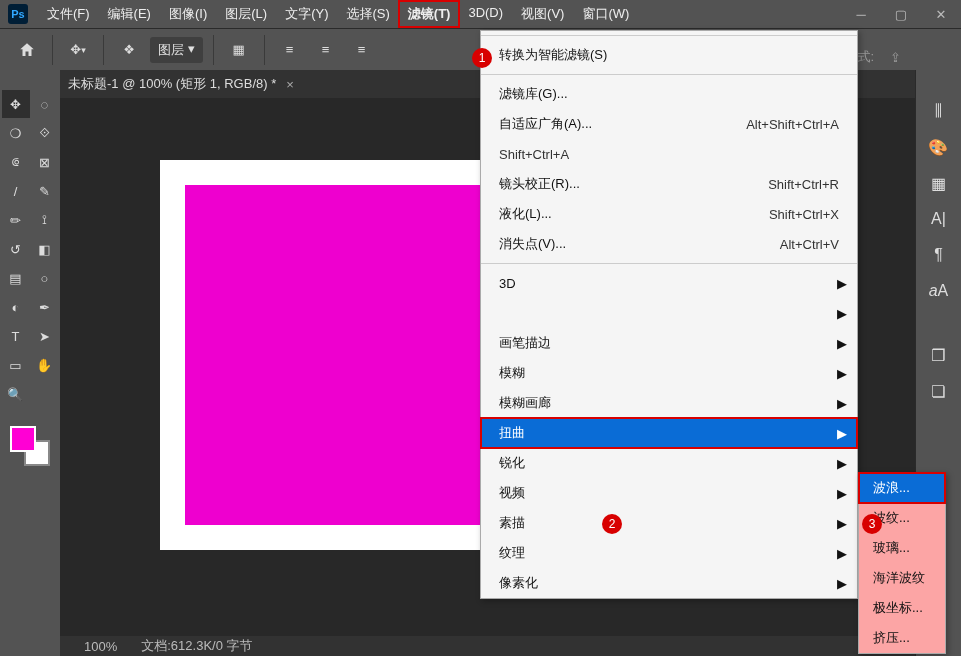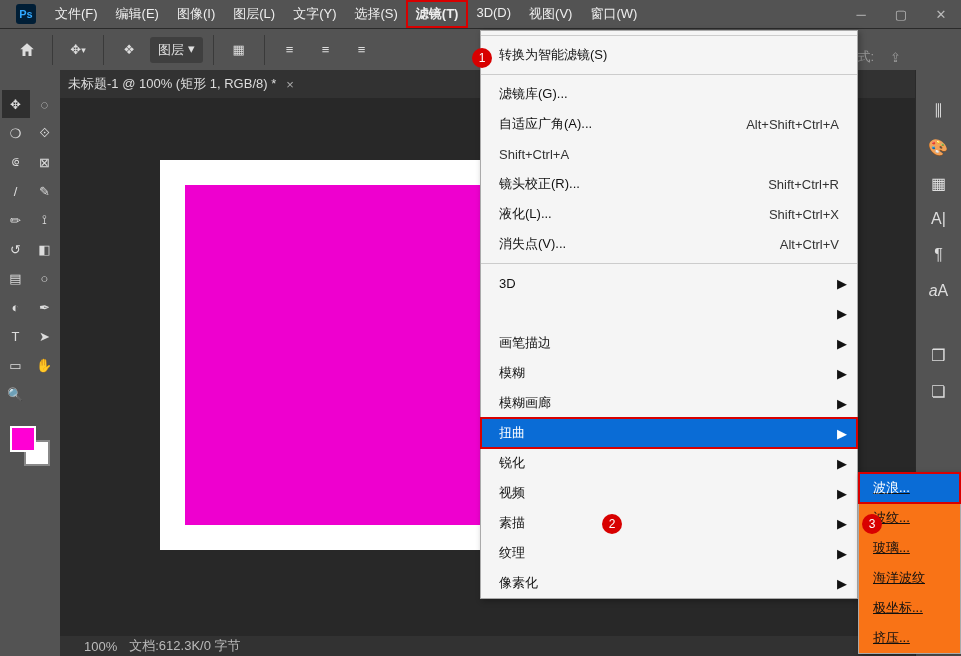--- a/index.html
+++ b/index.html
@@ -1,17 +1,17 @@
 <!DOCTYPE html>
 <html><head>
 <meta charset="utf-8">
 <style>
   * { box-sizing: border-box; margin: 0; padding: 0; font-family: "Segoe UI","Microsoft YaHei",sans-serif; }
   body { width: 961px; height: 656px; background: #323232; overflow: hidden; position: relative; color: #e0e0e0; font-size: 13px; }
-  .menubar { display: flex; align-items: center; background: #535353; height: 28px; padding-left: 16px; }
+  .menubar { display: flex; align-items: center; background: #535353; height: 28px; padding-left: 8px; }
   .ps-logo { width: 20px; height: 20px; background:#001e36; border-radius:3px; display:flex; align-items:center; justify-content:center; font-weight:600; font-size:11px; color:#31a8ff; margin-right:10px; }
   .menu-item { padding: 4px 9px; color:#eee; cursor:default; }
   .menu-item.selected { outline:2px solid #d80000; outline-offset:-1px;font-weight:bold; }
   .winctrl { margin-left:auto; display:flex; }
   .winbtn { width:40px; height:28px; display:flex; align-items:center; justify-content:center; color:#bbb; }
   .options-bar { display:flex; align-items:center; background:#535353; height:42px; border-top:1px solid #2a2a2a; padding-left:12px; gap:6px; }
   .ob-sep { width:1px; height:30px; background:#3a3a3a; margin:0 4px; }
   .ob-btn { width:30px; height:30px; display:flex; align-items:center; justify-content:center; color:#ddd; }
   .home-icon svg { width:18px; height:18px; fill:#ddd; }
   .dropdown-label { display:flex; align-items:flex-start; gap:4px; background:#3f3f3f; padding:4px 8px; border-radius:3px; }
@@ -21,34 +21,34 @@
   .tool { width:28px; height:28px; display:flex; align-items:center; justify-content:center; color:#ddd; position:relative; }
   .tool.active { background:#2f2f2f; }
   .color-swatch { margin-top:18px; position:relative; width:40px; height:40px; }
   .fg { position:absolute; width:26px; height:26px; background:#ff00d4; border:2px solid #fff; left:0; top:0; }
   .bg { position:absolute; width:26px; height:26px; background:#fff; border:2px solid #888; right:0; bottom:0; }
   .doc-area { flex:1; background:#282828; position:relative; }
   .tabbar { height:28px; background:#323232; display:flex; align-items:center; padding-left:8px; color:#ddd; }
   .tabbar .close { margin-left:10px; color:#aaa; }
   .canvas-wrap { position:absolute; left:100px; top:90px; width:370px; height:390px; background:#fff; }
   .shape { position:absolute; left:25px; top:25px; right:25px; bottom:25px; background:#ee00cf; }
-  .status { position:absolute; left:0; bottom:0; height:20px; background:#323232; display:flex; align-items:center; gap:12px; padding-left:24px; color:#bbb; width:100%; }
+  .status { position:absolute; left:0; bottom:0; height:20px; background:#323232; display:flex; align-items:center; gap:24px; padding-left:24px; color:#bbb; width:100%; }
   .right-tools { width:46px; background:#535353; display:flex; flex-direction:column; align-items:center; padding-top:30px; gap:14px; border-left:1px solid #2a2a2a; }
   .right-tools .ic { width:22px; height:22px; color:#ddd; display:flex; align-items:center; justify-content:center; font-size:16px; }
   
   .dropdown { position:absolute; left:480px; top:30px; width:378px; background:#f5f5f5; color:#111; border:1px solid #aaa; box-shadow:2px 2px 6px rgba(0,0,0,.3); z-index:10; }
   .dd-row { display:flex; align-items:center; height:30px; padding:0 18px; position:relative; }
   .dd-row .label { flex:1; }
   .dd-row .accel { color:#333; font-size:13px; }
   .dd-sep { height:1px; background:#ccc; margin:4px 0; }
   .dd-row .arrow { position:absolute; right:10px; }
   .dd-row.hl { background:#0a6cd6; color:#fff; }
   .dd-row.hl .arrow { color:#fff; }
   .red-outline { outline:2px solid #d80000; outline-offset:-1px; }
-  .submenu { position:absolute; left:858px; top:472px; width:103px; background:#f97316; color:#111; border:1px solid #aaa; box-shadow:2px 2px 6px rgba(0,0,0,.3); z-index:11;text-decoration:underline; }
+  .submenu { position:absolute; left:858px; top:472px; width:88px; background:#fca5a5; color:#111; border:1px solid #aaa; box-shadow:2px 2px 6px rgba(0,0,0,.3); z-index:11; }
   .sm-row { height:30px; display:flex; align-items:center; padding:0 14px; }
   .sm-row.hl { background:#0a6cd6; color:#fff; }
   .num-badge { position:absolute; width:20px; height:20px; border-radius:50%; background:#d80000; color:#fff; font-size:12px; display:flex; align-items:center; justify-content:center; z-index:20; }
   .mode-label { position:absolute; right:60px; top:48px; color:#999; font-size:13px; display:flex; align-items:center; gap:16px; }
 </style>
 </head>
 <body>
 
 <div class="menubar">
   <div class="ps-logo">Ps</div>

